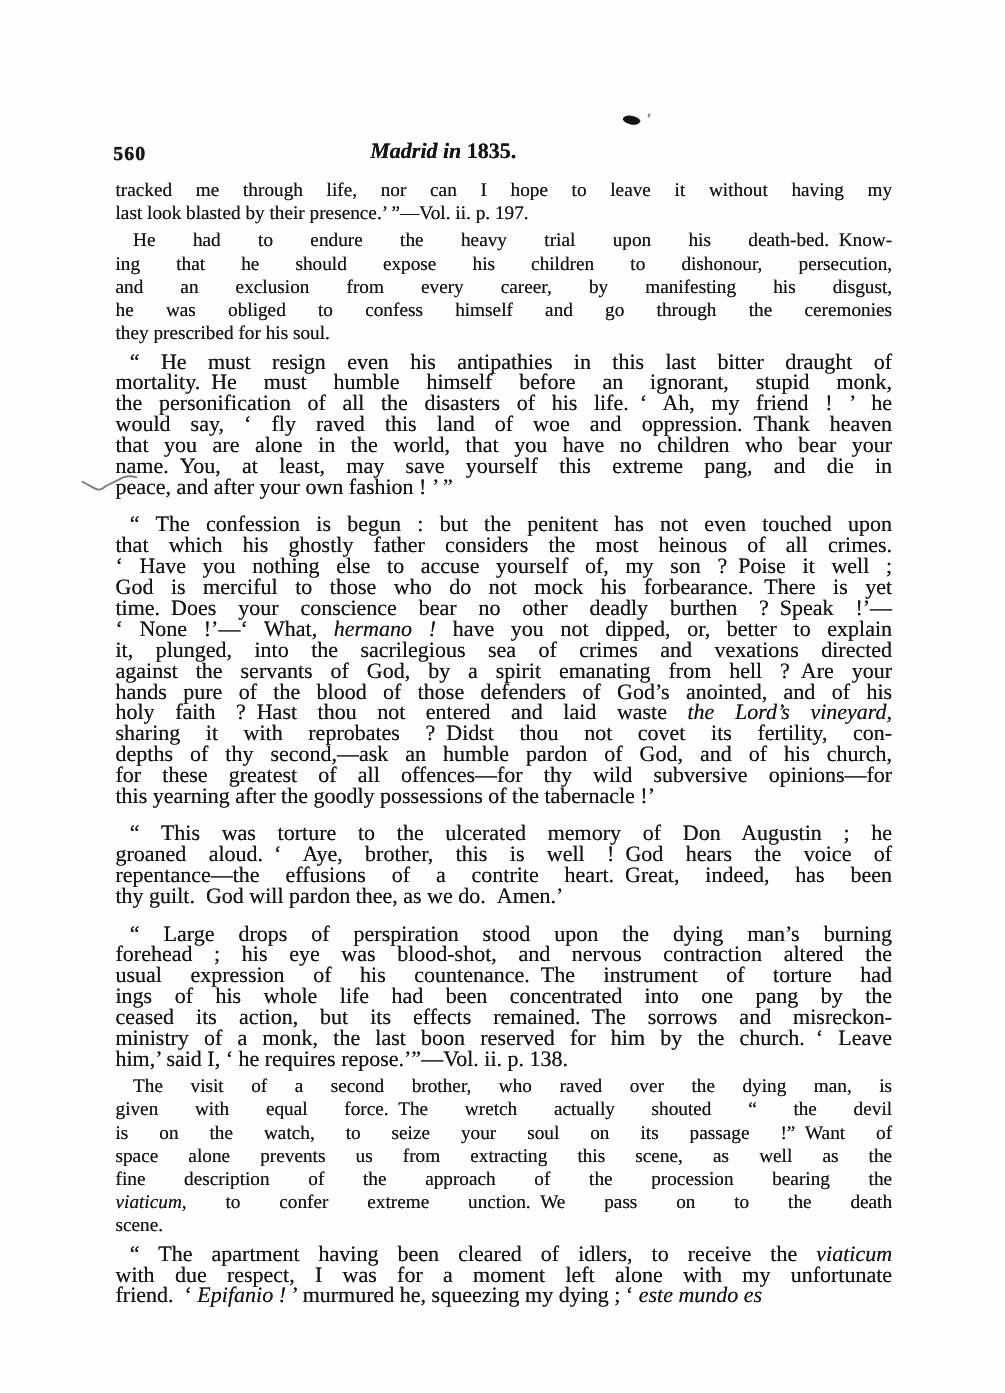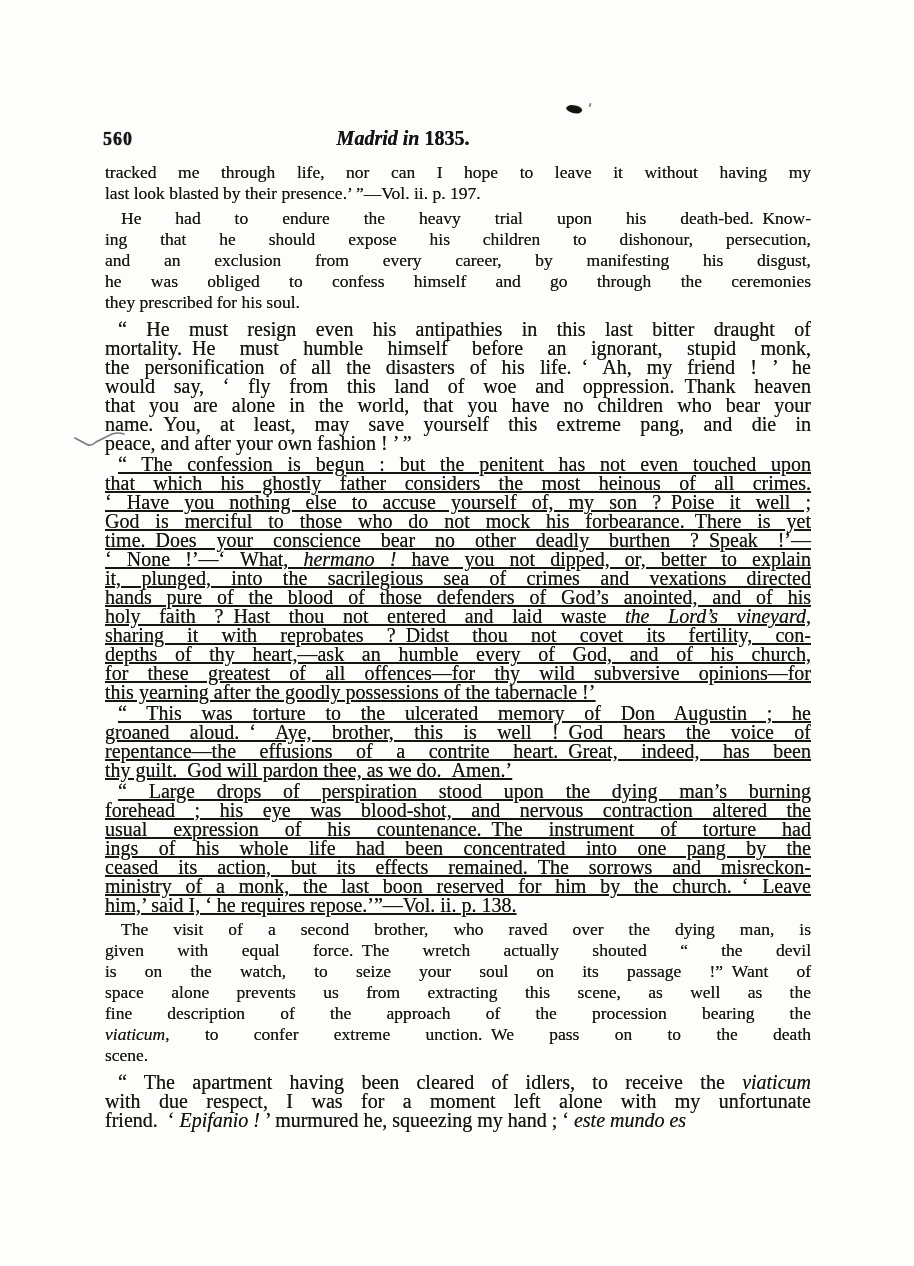--- a/index.html
+++ b/index.html
@@ -21,21 +21,21 @@
     position: absolute; left: 0; right: 94px; top: 0;
     text-align: center; font-size: 20px; font-weight: bold;
     text-shadow: 0 0 0.6px #222;
   }
   .running-title .t-it { font-style: italic; }
   .text-block {
     position: absolute; left: 105px; top: 162px; width: 706px;
   }
   .para { margin: 0; }
   .para + .para { margin-top: 4px; }
-  .para.quote + .para.quote { margin-top: 2px; text-decoration: underline; }
+  .para.quote + .para.quote { margin-top: 15px; }
   .para.main + .para.quote { margin-top: 7px; }
   .para.main .line { font-size: 17.5px; line-height: 21px; font-family: Liberation Serif, serif; }
   .para.quote .line { font-size: 20px; line-height: 19px; }
   .line {
     text-align: justify;
     -moz-text-align-last: justify;
     text-align-last: justify;
     text-shadow: 0 0 0.5px rgba(20,16,12,0.75);
     white-space: pre-wrap;
   }
@@ -78,37 +78,38 @@
       <div class="line"><span>He had to endure the heavy trial upon his death-bed. Know-</span></div>
       <div class="line"><span>ing that he should expose his children to dishonour, persecution,</span></div>
       <div class="line"><span>and an exclusion from every career, by manifesting his disgust,</span></div>
       <div class="line"><span>he was obliged to confess himself and go through the ceremonies</span></div>
       <div class="line last"><span>they prescribed for his soul.</span></div>
     </div>
     <div class="para quote indent">
       <div class="line"><span>“ He must resign even his antipathies in this last bitter draught of</span></div>
       <div class="line"><span>mortality. He must humble himself before an ignorant, stupid monk,</span></div>
       <div class="line"><span>the personification of all the disasters of his life. ‘ Ah, my friend ! ’ he</span></div>
-      <div class="line"><span>would say, ‘ fly from this land of woe and oppression. Thank heaven</span></div>
+      <div class="line"><span>would say, ‘ fly raved this land of woe and oppression. Thank heaven</span></div>
       <div class="line"><span>that you are alone in the world, that you have no children who bear your</span></div>
       <div class="line"><span>name. You, at least, may save yourself this extreme pang, and die in</span></div>
       <div class="line last"><span>peace, and after your own fashion ! ’ ”</span></div>
     </div>
     <div class="para quote indent">
       <div class="line"><span>“ The confession is begun : but the penitent has not even touched upon</span></div>
       <div class="line"><span>that which his ghostly father considers the most heinous of all crimes.</span></div>
       <div class="line"><span>‘ Have you nothing else to accuse yourself of, my son ? Poise it well ;</span></div>
       <div class="line"><span>God is merciful to those who do not mock his forbearance. There is yet</span></div>
       <div class="line"><span>time. Does your conscience bear no other deadly burthen ? Speak !’—</span></div>
       <div class="line"><span>‘ None !’—‘ What, </span><i>hermano !</i><span> have you not dipped, or, better to explain</span></div>
       <div class="line"><span>it, plunged, into the sacrilegious sea of crimes and vexations directed</span></div>
+      <div class="line"><span>against the servants of God, by a spirit emanating from hell ? Are your</span></div>
       <div class="line"><span>hands pure of the blood of those defenders of God’s anointed, and of his</span></div>
       <div class="line"><span>holy faith ? Hast thou not entered and laid waste </span><i>the Lord’s vineyard,</i></div>
       <div class="line"><span>sharing it with reprobates ? Didst thou not covet its fertility, con-</span></div>
-      <div class="line"><span>depths of thy heart,—ask an humble every of God, and of his church,</span></div>
+      <div class="line"><span>depths of thy second,—ask an humble pardon of God, and of his church,</span></div>
       <div class="line"><span>for these greatest of all offences—for thy wild subversive opinions—for</span></div>
       <div class="line last"><span>this yearning after the goodly possessions of the tabernacle !’</span></div>
     </div>
     <div class="para quote indent">
       <div class="line"><span>“ This was torture to the ulcerated memory of Don Augustin ; he</span></div>
       <div class="line"><span>groaned aloud. ‘ Aye, brother, this is well ! God hears the voice of</span></div>
       <div class="line"><span>repentance—the effusions of a contrite heart. Great, indeed, has been</span></div>
       <div class="line last"><span>thy guilt. God will pardon thee, as we do. Amen.’</span></div>
     </div>
     <div class="para quote indent">
@@ -125,15 +126,15 @@
       <div class="line"><span>given with equal force. The wretch actually shouted “ the devil</span></div>
       <div class="line"><span>is on the watch, to seize your soul on its passage !” Want of</span></div>
       <div class="line"><span>space alone prevents us from extracting this scene, as well as the</span></div>
       <div class="line"><span>fine description of the approach of the procession bearing the</span></div>
       <div class="line"><i>viaticum</i><span>, to confer extreme unction. We pass on to the death</span></div>
       <div class="line last"><span>scene.</span></div>
     </div>
     <div class="para quote indent">
       <div class="line"><span>“ The apartment having been cleared of idlers, to receive the </span><i>viaticum</i></div>
       <div class="line"><span>with due respect, I was for a moment left alone with my unfortunate</span></div>
-      <div class="line last"><span>friend. ‘ </span><i>Epifanio !</i><span> ’ murmured he, squeezing my hand ; ‘ </span><i>este mundo es</i></div>
+      <div class="line last"><span>friend. ‘ </span><i>Epifanio !</i><span> ’ murmured he, squeezing my dying ; ‘ </span><i>este mundo es</i></div>
     </div>
   </div>
 
 </body></html>

